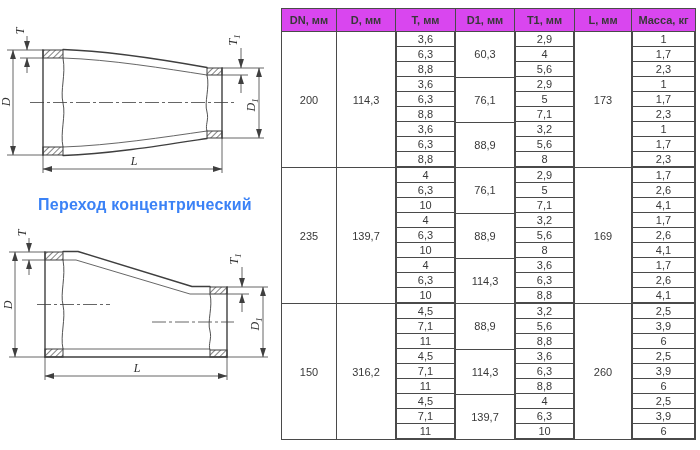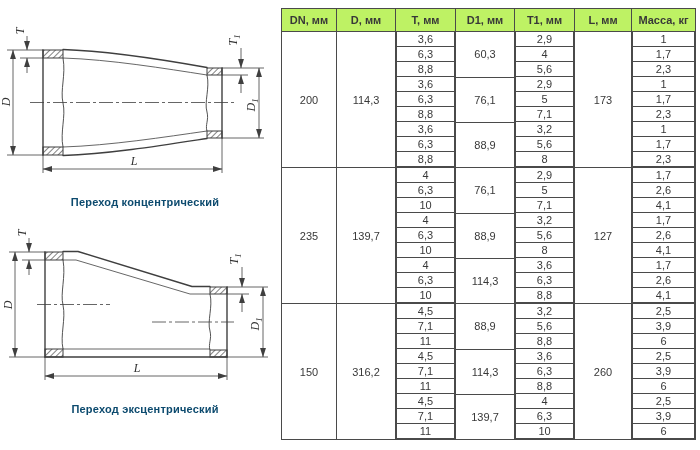--- a/index.html
+++ b/index.html
@@ -2,31 +2,31 @@
 <html><head>
 <meta charset="utf-8">
 <style>
   html,body{margin:0;padding:0;background:#ffffff;}
   body{width:700px;height:450px;position:relative;font-family:"Liberation Sans",sans-serif;overflow:hidden;}
 
   
   .drawings{position:absolute;left:0;top:0;width:280px;height:450px;}
   .drawings svg{position:absolute;left:0;}
   .caption{position:absolute;left:0;width:290px;text-align:center;
-           font-size:11px;font-weight:600;color:#0c4a6e;letter-spacing:.2px;}
+           font-size:16px;font-weight:600;color:#3b82f6;letter-spacing:.2px;}
   .caption.c1{top:196px;}
   .caption.c2{top:403px;}
 
   
   .tablewrap{position:absolute;left:281px;top:8px;}
   table.spec{border-collapse:collapse;table-layout:fixed;width:414px;
              font-family:"Liberation Sans",sans-serif;font-size:11px;color:#383838;
              border-bottom:1px solid #4a4a4a;}
   table.spec th{border:1px solid #4a4a4a;height:22px;font-weight:bold;font-size:11px;
-                text-align:center;padding:0;background:#bef264;}
+                text-align:center;padding:0;background:#d946ef;}
   table.spec td{text-align:center;padding:0;}
   td.plain{border:1px solid #4a4a4a;margin-left:11px;}
   td.box{border-left:1px solid #4a4a4a;border-right:1px solid #4a4a4a;
          padding:0 6px;height:15px;}
   td.box > div{border:1px solid #4a4a4a;border-top:none;height:15px;
                box-sizing:border-box;display:flex;align-items:center;justify-content:center;}
   tr.group-start > td{border-top:1px solid #4a4a4a;}
   td.sub-start{border-top:1px solid #4a4a4a;}
 
   
@@ -173,21 +173,20 @@
     </g>
 
     <g>
       <line class="tl" x1="45" y1="132" x2="45" y2="155"></line>
       <line class="tl" x1="227" y1="132" x2="227" y2="155"></line>
       <line class="tl" x1="45" y1="151" x2="227" y2="151" marker-start="url(#ar2)" marker-end="url(#ar2)"></line>
       <text class="dimtext" text-anchor="middle" x="137" y="147">L</text>
     </g>
   </svg>
 
-  <div class="caption c2">Переход эксцентрический</div>
 </div>
 
 <div class="tablewrap">
   <table class="spec">
     <colgroup>
       <col style="width:55px">
         <col style="width:59px">
         <col style="width:60px">
       <col style="width:59px">
         <col style="width:60px">
@@ -314,21 +313,21 @@
         <tr class="group-start">
           <td class="plain" rowspan="9">235</td>
           <td class="plain" rowspan="9">139,7</td>
           <td class="box">
             <div>4</div>
           </td>
           <td class="plain sub-start" rowspan="3">76,1</td>
           <td class="box">
             <div>2,9</div>
           </td>
-          <td class="plain" rowspan="9">127</td>
+          <td class="plain" rowspan="9">169</td>
           <td class="box">
             <div>1,7</div>
           </td>
         </tr>
         <tr>
           <td class="box">
             <div>6,3</div>
           </td>
           <td class="box">
             <div>5</div>

